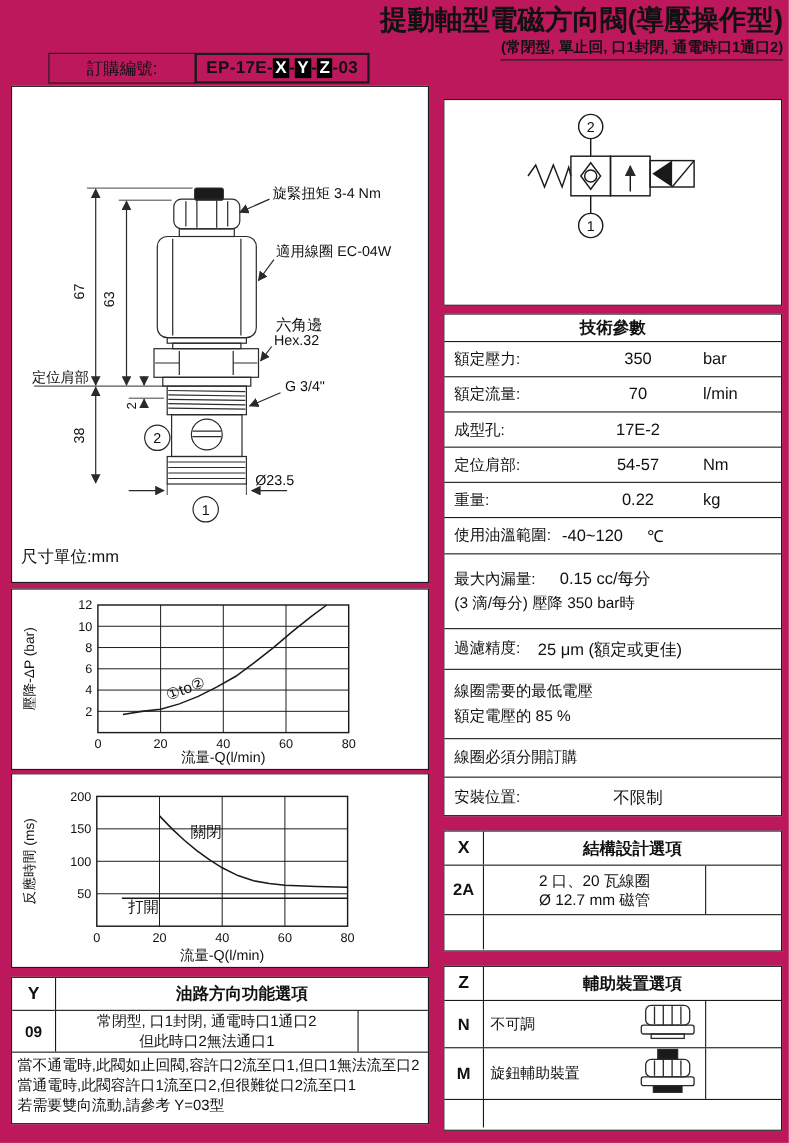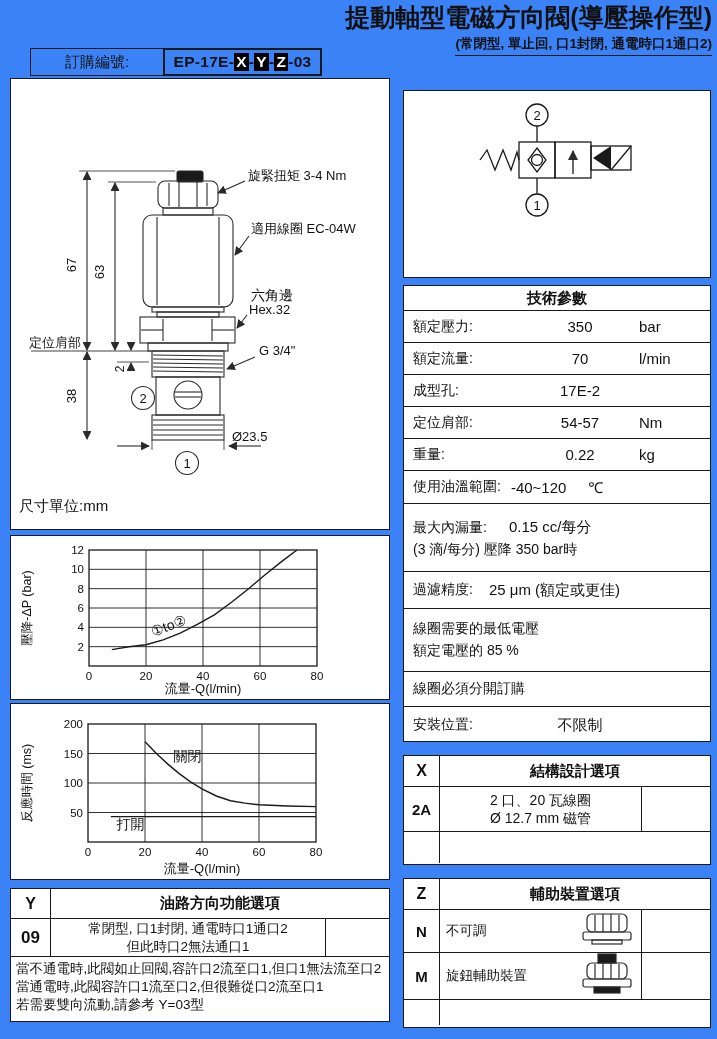--- a/index.html
+++ b/index.html
@@ -1,17 +1,17 @@
 <!DOCTYPE html>
 <html><head>
 <meta charset="utf-8">
 <style>
   * { margin:0; padding:0; box-sizing:border-box; }
   body { background:#e8e8e8; font-family:"Liberation Sans", sans-serif; color:#111; }
-  #page { position:relative; width:717px; height:1039px; background:#3b82f6; margin:0 auto; overflow:hidden; }
+  #page { position:relative; width:717px; height:1039px; background:#be185d; margin:0 auto; overflow:hidden; }
   .abs { position:absolute; }
   .box { border:1.6px solid #1a1a1a; background:#fff; }
   svg text { font-family:"Liberation Sans", sans-serif; fill:#111; }
 
   
   .title { font-size:25px; font-weight:bold; letter-spacing:0px; white-space:nowrap; }
   .subtitle { font-size:13.5px; font-weight:bold; border-bottom:1.6px solid #1a1a1a; padding-bottom:2px; white-space:nowrap; }
 
   
   .order-row { display:flex; height:28px; }
@@ -39,21 +39,21 @@
 </head>
 <body>
 
 <div id="page">
 
   <div class="abs" style="right:5px; top:1px; text-align:right;">
     <div class="title">提動軸型電磁方向閥(導壓操作型)</div>
     <div style="margin-top:0px; display:inline-block;" class="subtitle">(常閉型, 單止回, 口1封閉, 通電時口1通口2)</div>
   </div>
 
-  <div class="abs order-row" style="left:30px; top:48px; width:292px;">
+  <div class="abs order-row" style="left:44px; top:48px; width:292px;">
     <div class="order-label-cell">訂購編號:</div>
     <div class="order-model-cell">
       <span>EP-17E-</span>
         <span class="inv">X</span>
         <span>-</span>
         <span class="inv">Y</span>
         <span>-</span>
         <span class="inv">Z</span>
         <span>-03</span>
     </div>
@@ -283,21 +283,21 @@
         <text x="191" y="169" text-anchor="middle" font-size="13">流量-Q(l/min)</text>
         <text x="20" y="79" text-anchor="middle" font-size="12.5" transform="rotate(-90 20 79)">反應時間 (ms)</text>
       </svg></div>
 
   <div class="abs box" style="left:10px; top:888px; width:380px; height:134px;">
     <div class="opt-head" style="height:30px;">
       <div class="opt-code" style="width:40px;">Y</div>
       <div class="opt-title">油路方向功能選項</div>
     </div>
     <div class="opt-row" style="height:38px;">
-      <div class="opt-code" style="width:40px; font-size:17px;">09</div>
+      <div class="opt-code" style="width:40px; font-size:14px;">09</div>
       <div class="opt-desc center-lines" style="width:275px; border-right:1.1px solid #1a1a1a;">
         <div>常閉型, 口1封閉, 通電時口1通口2</div>
         <div>但此時口2無法通口1</div>
       </div>
       <div style="flex:1;"></div>
     </div>
     <div class="notes">
       <div>當不通電時,此閥如止回閥,容許口2流至口1,但口1無法流至口2</div>
       <div>當通電時,此閥容許口1流至口2,但很難從口2流至口1</div>
       <div>若需要雙向流動,請參考 Y=03型</div>

